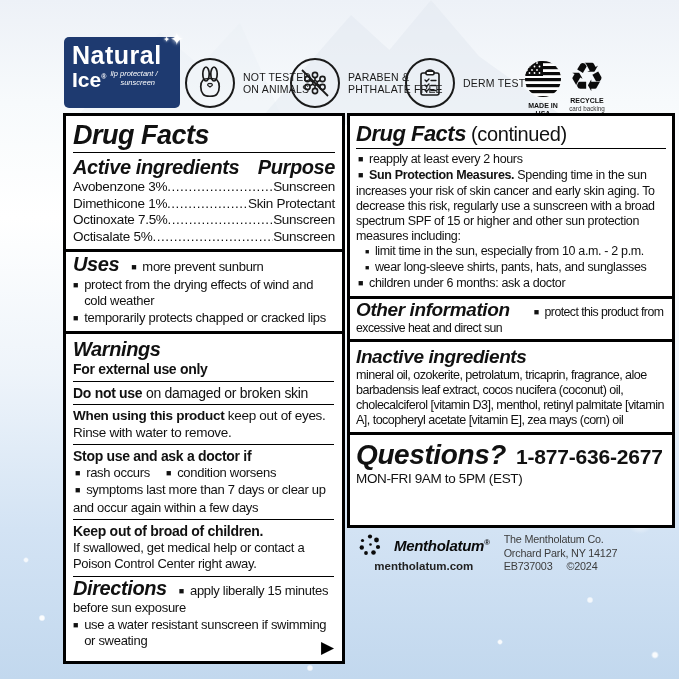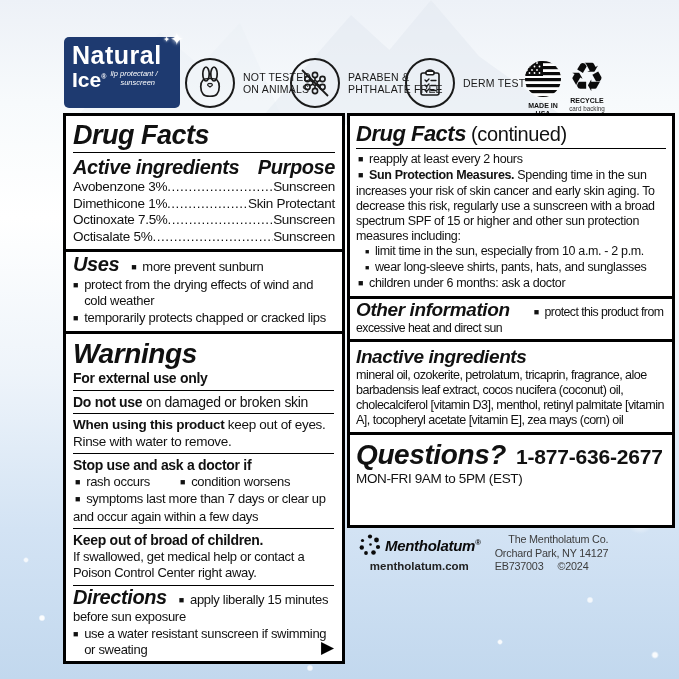--- a/index.html
+++ b/index.html
@@ -71,34 +71,34 @@
   .leader::before{content:"..................................................................";letter-spacing:.5px;}
 
   .sq::before{content:"■";font-size:9px;margin-right:6px;position:relative;top:-1px;}
   .sqsm::before{content:"■";font-size:7px;margin-right:6px;position:relative;top:-1.5px;}
   .b-row{display:flex;}
   .b-row .bt{flex:1;}
   .b-ind{padding-left:9px;}
   .bold{font-weight:bold;}
   .inline-sq{font-size:9px;margin:0 6px 0 2px;position:relative;top:-1px;}
   .inline-sq::before{content:"■";}
-  .two-col{display:flex;gap:28px;align-items:flex-end;}
+  .two-col{display:flex;gap:14px;align-items:flex-end;}
 
   .arrow{position:absolute;right:8px;bottom:5px;font-size:17px;line-height:17px;color:#000;}
 
   .q-phone{font-weight:bold;font-size:21px;letter-spacing:-0.2px;}
 
   
   .footer{position:absolute;left:358px;top:533px;display:flex;gap:14px;align-items:flex-start;}
   .fm-brandcol{text-align:center;}
-  .fm-row{display:flex;align-items:center;gap:3px;}
+  .fm-row{display:flex;align-items:center;gap:12px;}
   .fm-word{font-size:15px;font-weight:bold;font-style:italic;letter-spacing:-0.3px;color:#0b0b0b;}
   .fm-reg{font-size:8px;vertical-align:super;}
   .fm-site{font-size:11.5px;font-weight:bold;color:#222;margin-top:3px;}
-  .fm-addr{font-size:10.8px;line-height:13.5px;color:#3c3c3c;letter-spacing:-0.2px;text-align:right;}
+  .fm-addr{font-size:10.8px;line-height:13.5px;color:#3c3c3c;letter-spacing:-0.2px;}
   .fm-codeline{display:flex;gap:14px;}
 </style>
 </head>
 <body>
 
 <div class="canvas">
   <div class="mtn mtn1"></div>
   <div class="mtn mtn2"></div>
   <div class="snow"></div>
 
@@ -257,21 +257,21 @@
       <span class="sq"></span>
         <div class="bt">protect from the drying effects of wind and cold weather</div>
     </div>
     <div class="b-row body-l">
       <span class="sq"></span>
         <div class="bt">temporarily protects chapped or cracked lips</div>
     </div>
 
     <div class="divider"></div>
 
-    <div class="h2" style="font-size:28px;">Warnings</div>
+    <div class="h2" style="font-size:20px;">Warnings</div>
     <div class="body-l bold" style="font-size:14px;">For external use only</div>
     <hr class="rule-mid">
     <div class="body-l" style="font-size:14px;"><span class="bold">Do not use</span><span> on damaged or broken skin</span></div>
     <hr class="rule-mid">
     <div class="body-l" style="font-size:13.5px;"><span class="bold">When using this product</span><span> keep out of eyes. Rinse with water to remove.</span></div>
     <hr class="rule-mid">
     <div class="body-l bold" style="font-size:14px;">Stop use and ask a doctor if</div>
     <div class="two-col body-l">
       <span><span class="inline-sq"></span><span>rash occurs</span></span>
       <span><span class="inline-sq"></span><span>condition worsens</span></span>

